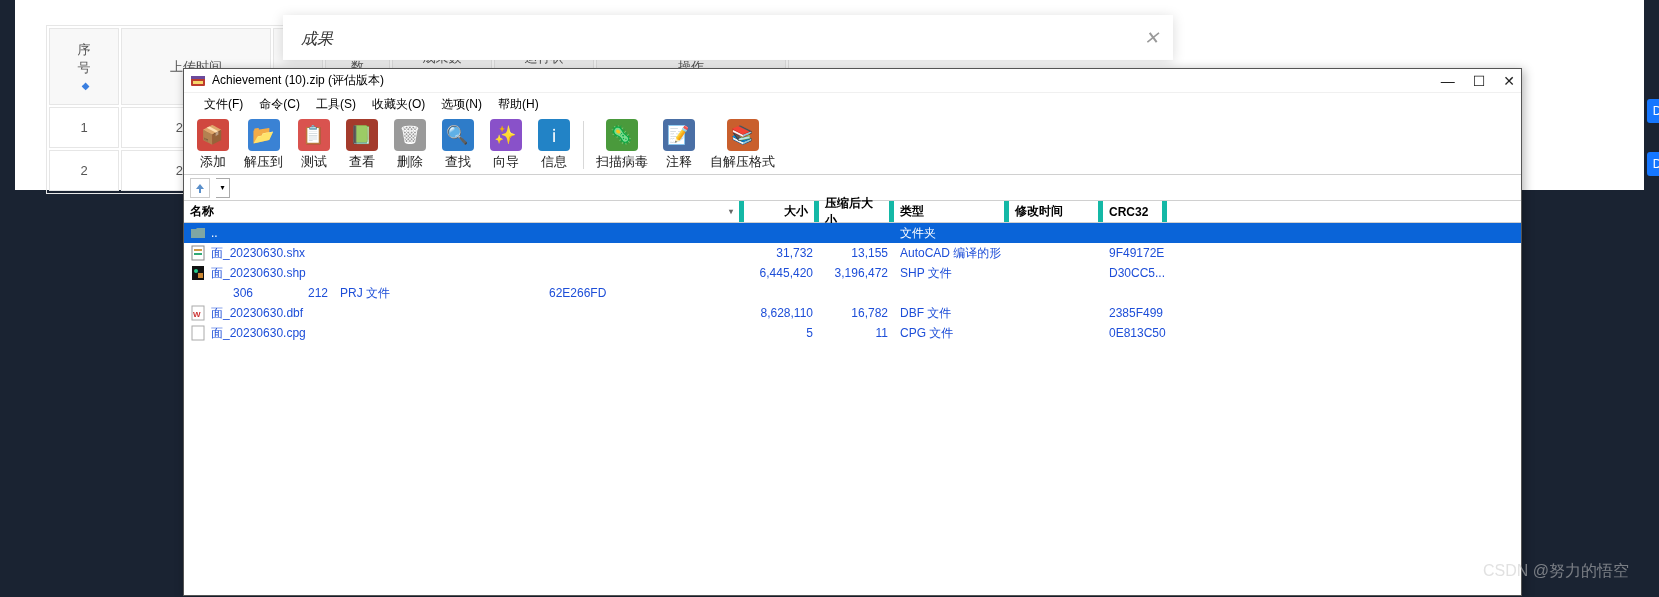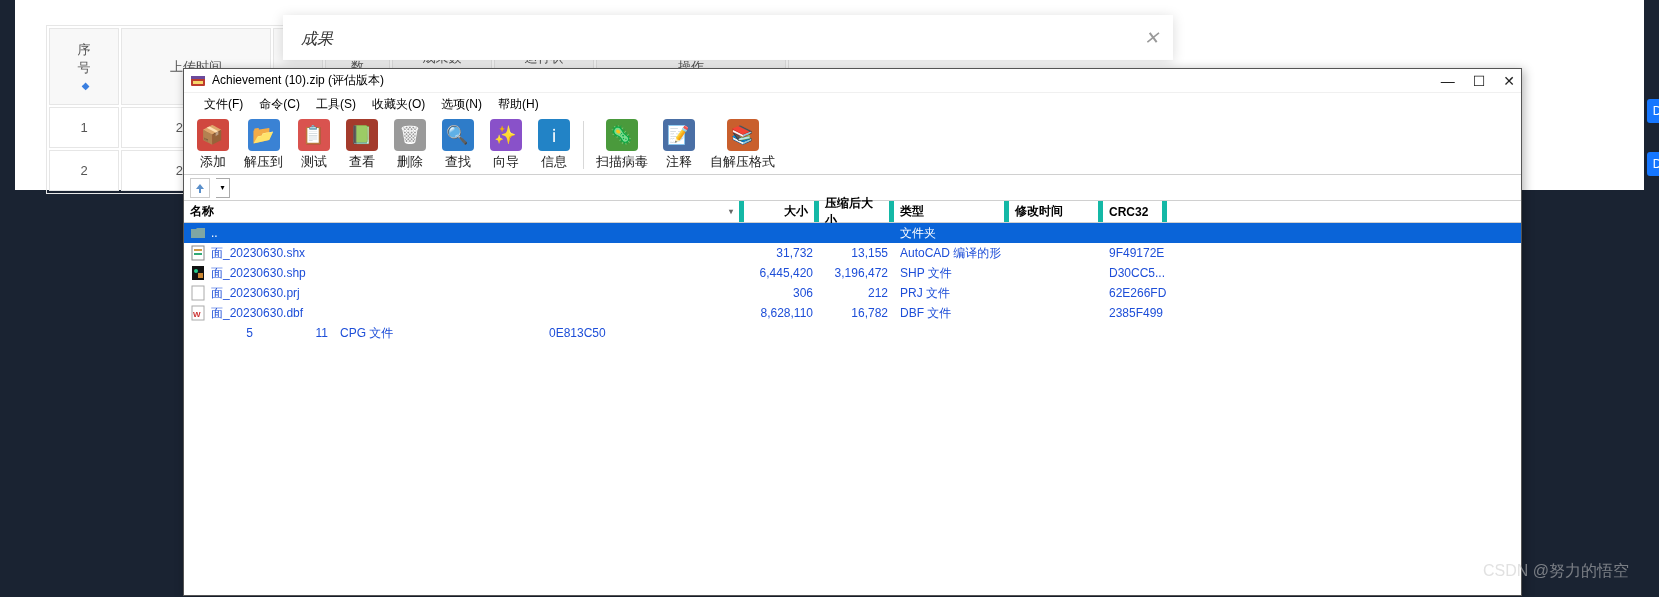--- a/index.html
+++ b/index.html
@@ -226,28 +226,20 @@
           </span>
           <span>面_20230630.shp</span>
         </div>
         <div class="col-size">6,445,420</div>
         <div class="col-psize">3,196,472</div>
         <div class="col-type">SHP 文件</div>
         <div class="col-date"></div>
         <div class="col-crc">D30CC5...</div>
       </div>
       <div class="file-row">
-        <div class="col-name">
-          <span class="fi">
-            <svg width="16" height="16">
-              <rect x="2" y="1" width="12" height="14" fill="#fff" stroke="#aaa"></rect>
-            </svg>
-          </span>
-          <span>面_20230630.prj</span>
-        </div>
         <div class="col-size">306</div>
         <div class="col-psize">212</div>
         <div class="col-type">PRJ 文件</div>
         <div class="col-date"></div>
         <div class="col-crc">62E266FD</div>
       </div>
       <div class="file-row">
         <div class="col-name">
           <span class="fi">
             <svg width="16" height="16">
@@ -257,20 +249,28 @@
           </span>
           <span>面_20230630.dbf</span>
         </div>
         <div class="col-size">8,628,110</div>
         <div class="col-psize">16,782</div>
         <div class="col-type">DBF 文件</div>
         <div class="col-date"></div>
         <div class="col-crc">2385F499</div>
       </div>
       <div class="file-row">
+        <div class="col-name">
+          <span class="fi">
+            <svg width="16" height="16">
+              <rect x="2" y="1" width="12" height="14" fill="#fff" stroke="#aaa"></rect>
+            </svg>
+          </span>
+          <span>面_20230630.cpg</span>
+        </div>
         <div class="col-size">5</div>
         <div class="col-psize">11</div>
         <div class="col-type">CPG 文件</div>
         <div class="col-date"></div>
         <div class="col-crc">0E813C50</div>
       </div>
     </div>
 </div>
 
 <div class="watermark">CSDN @努力的悟空</div>

